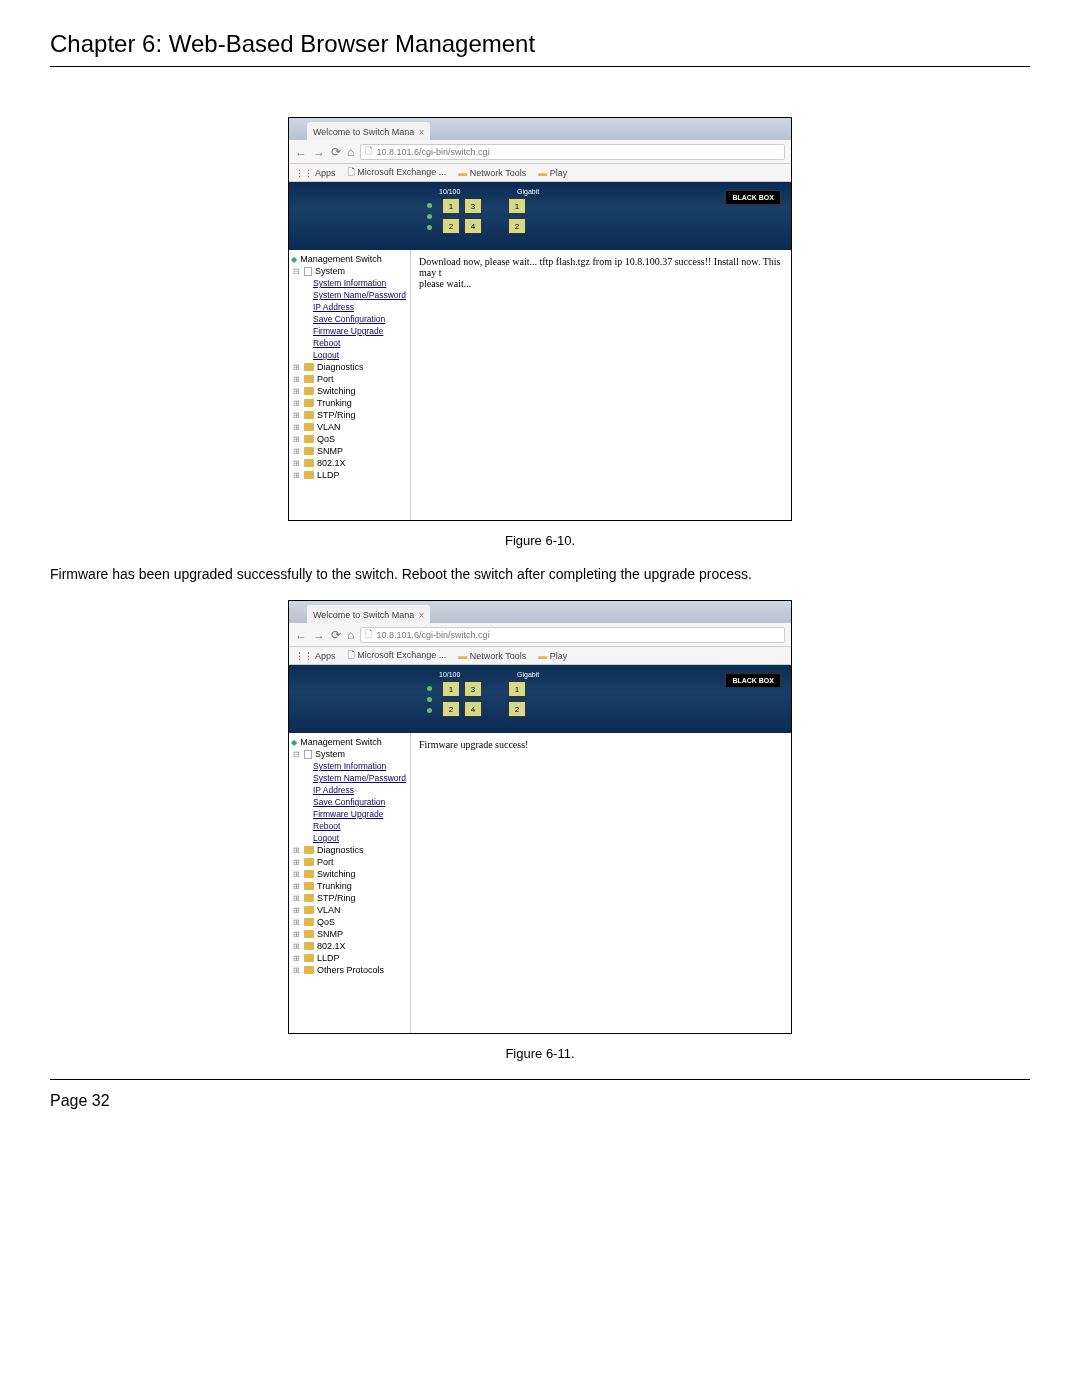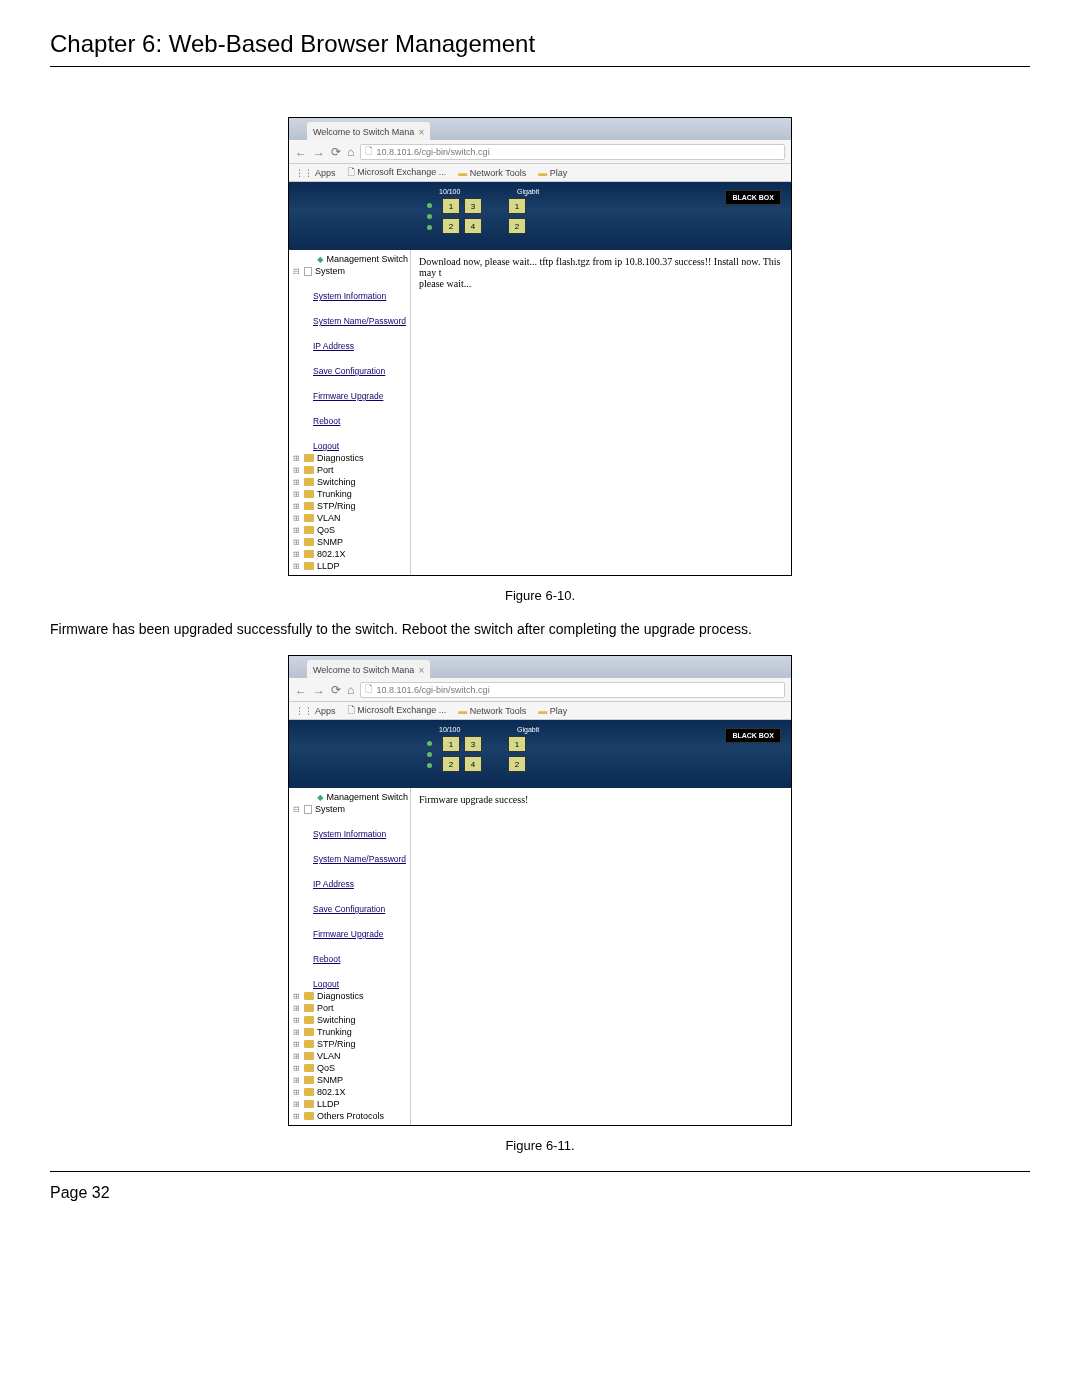--- a/index.html
+++ b/index.html
@@ -116,29 +116,29 @@
     display:flex; min-height: 270px;
   }
   .side-tree {
     width: 122px;
     background: #fff;
     border-right: 1px solid #ccc;
     padding: 4px 2px;
     font-size: 9px;
     color: #000;
   }
-  .side-tree .root { font-weight:normal; color:#000; display:flex; align-items:center; gap:3px;justify-content:flex-end;}
+  .side-tree .root { font-weight:normal; color:#000; display:flex; align-items:center; gap:3px;}
   .side-tree .root::before { content:"◆"; color:#3a7; font-size:8px;}
   .tree-nodes { margin-left: 2px; }
   .tree-nodes .node { display:flex; align-items:center; gap:3px; margin-top:2px;}
   .tree-nodes .exp { color:#888; font-size:8px; width:8px; display:inline-block;}
   .tree-nodes .fld { width:10px; height:8px; background:#e0b84a; display:inline-block; border-radius:1px;}
   .tree-nodes .pg  { width:8px; height:9px; background:#fff; border:1px solid #aaa; display:inline-block;}
   .sub-links { margin-left: 20px; }
-  .sub-links a { display:block; color:#0b036b; text-decoration:underline; font-size:8.5px; margin-top:15px; cursor:pointer;}
+  .sub-links a { display:block; color:#0b036b; text-decoration:underline; font-size:8.5px; margin-top:2px; cursor:pointer;}
   .content-area {
     flex:1;
     padding: 6px 8px;
     font-size: 10px;
     font-family: "Times New Roman", serif;
     color:#000;
   }
   .fig-caption {
     text-align:center;
     font-size: 13px;

